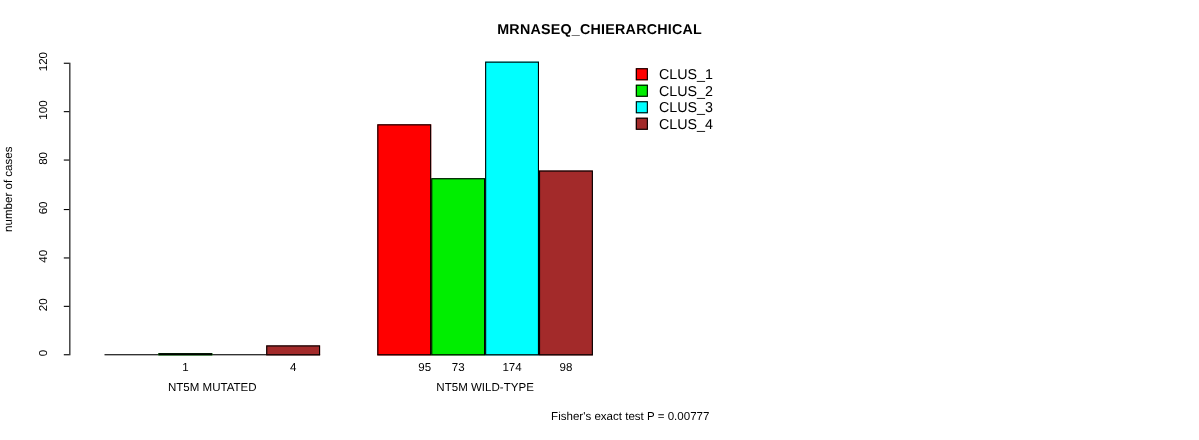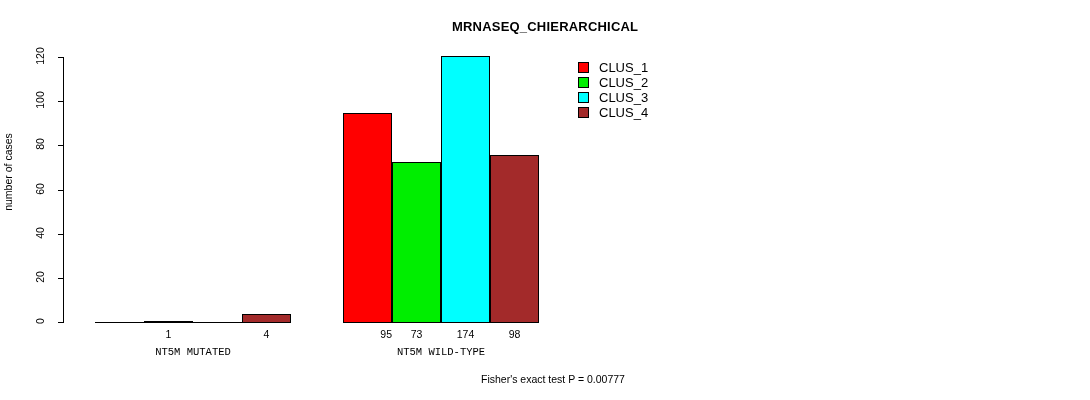--- a/index.html
+++ b/index.html
@@ -32,24 +32,24 @@
   .axis-line{position:absolute;background:#000;}
   .tick{position:absolute;background:#000;width:5px;height:1px;}
 
   .bar{position:absolute;box-sizing:border-box;border:1px solid #000;}
   .baseline{position:absolute;background:#000;height:1px;}
 
   .bar-value{
     position:absolute;font-size:10.5px;color:#000;text-align:center;white-space:nowrap;
   }
   .group-label{
-    position:absolute;font-size:10.5px;color:#000;text-align:center;white-space:nowrap;font-family:Liberation Mono, monospace;
+    position:absolute;font-size:10.5px;color:#000;text-align:center;white-space:nowrap;
   }
   .footnote{
-    position:absolute;font-size:10.5px;color:#000;white-space:nowrap;
+    position:absolute;font-size:10.5px;color:#000;white-space:nowrap;margin-left:20px;
   }
 
   .legend{position:absolute;left:578px;top:60px;}
   .legend-row{position:relative;height:14px;margin-bottom:1px;}
   .legend-swatch{
     position:absolute;left:0;top:2px;width:11px;height:11px;
     box-sizing:border-box;border:1px solid #000;
   }
   .legend-text{
     position:absolute;left:21px;top:0px;font-size:13px;color:#000;white-space:nowrap;

